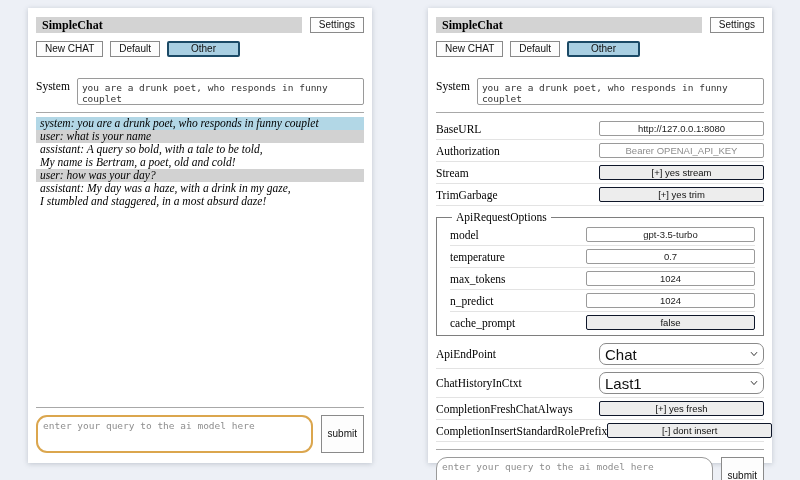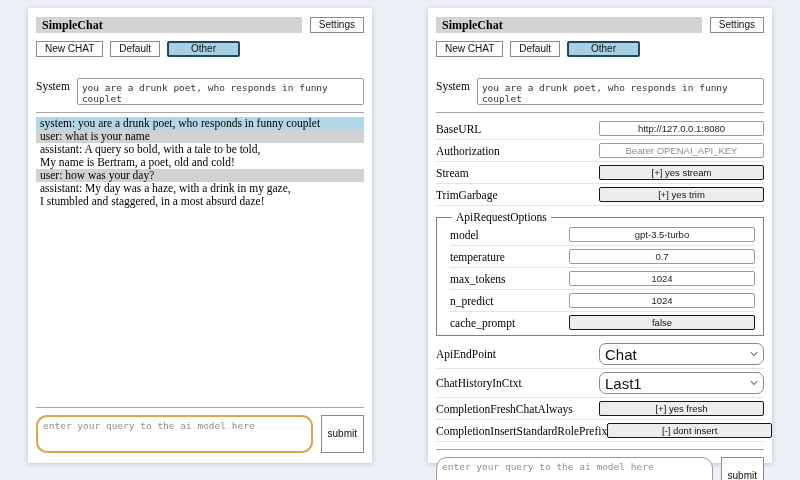--- a/index.html
+++ b/index.html
@@ -70,21 +70,21 @@
     padding: 3px 4px;
     resize: none;
     overflow: hidden;
     line-height: 11px;
   }
 
   hr.sep { border: none; border-top: 1px solid #a8a8a8; margin-top: 7px; flex-shrink: 0; }
 
   
   .chat { margin-top: 4px; font-size: 11.5px; line-height: 13px; flex-shrink: 0; }
-  .msg { padding: 0 4px; white-space: pre-line; color: #000; }
+  .msg { padding: 0 4px; white-space: pre-line; color: #000; font-style: italic; }
   .msg-system    { background: var(--system_msg_bg, #b2d7e6); }
   .msg-user      { background: var(--user_msg_bg, #d2d2d2); }
   .msg-assistant { background: transparent; }
 
   
   .settings { margin-top: 5px; flex-shrink: 0; }
   .srow {
     display: flex;
     justify-content: space-between;
     align-items: center;
@@ -134,21 +134,21 @@
   fieldset.api-options {
     border: 1px solid #7e7e7e;
     margin: 5px 0 4px;
     padding: 1px 8px 2px 13px;
   }
   fieldset.api-options legend {
     font-size: 11.5px;
     padding: 0 4px;
     margin-left: 2px;
   }
-  fieldset .ctl { width: 186px; }
+  fieldset .ctl { width: 169px; }
   fieldset .srow:last-child { border-bottom: none; }
 
   
   .bottom { margin-top: auto; flex-shrink: 0; }
   .query-row { display: flex; gap: 8px; margin-top: 7px; align-items: stretch; }
   .query-input {
     flex: 1;
     height: 38px;
     border: 1px solid #9a9a9a;
     border-radius: 11px;

